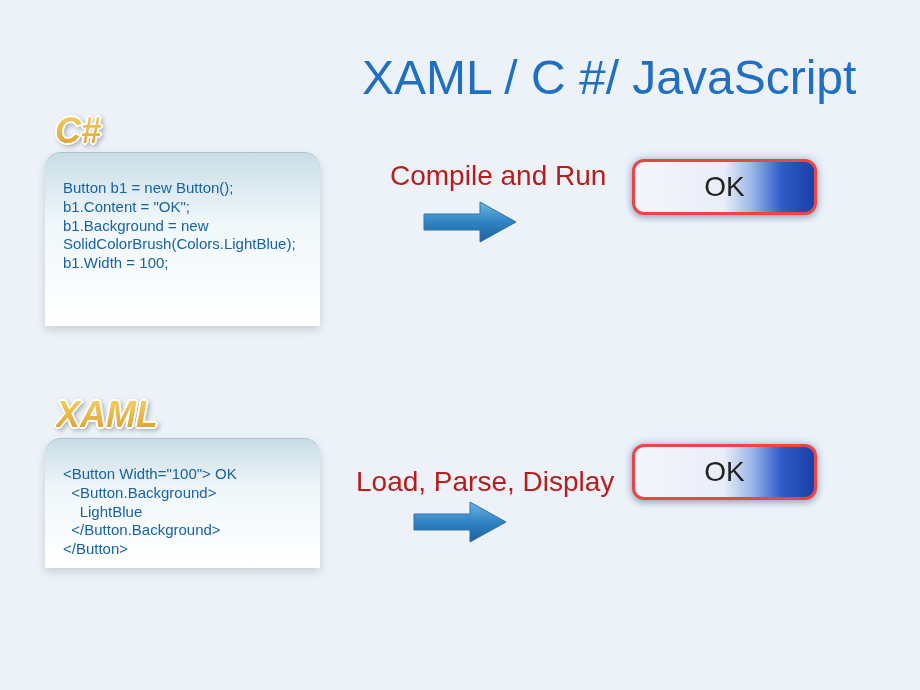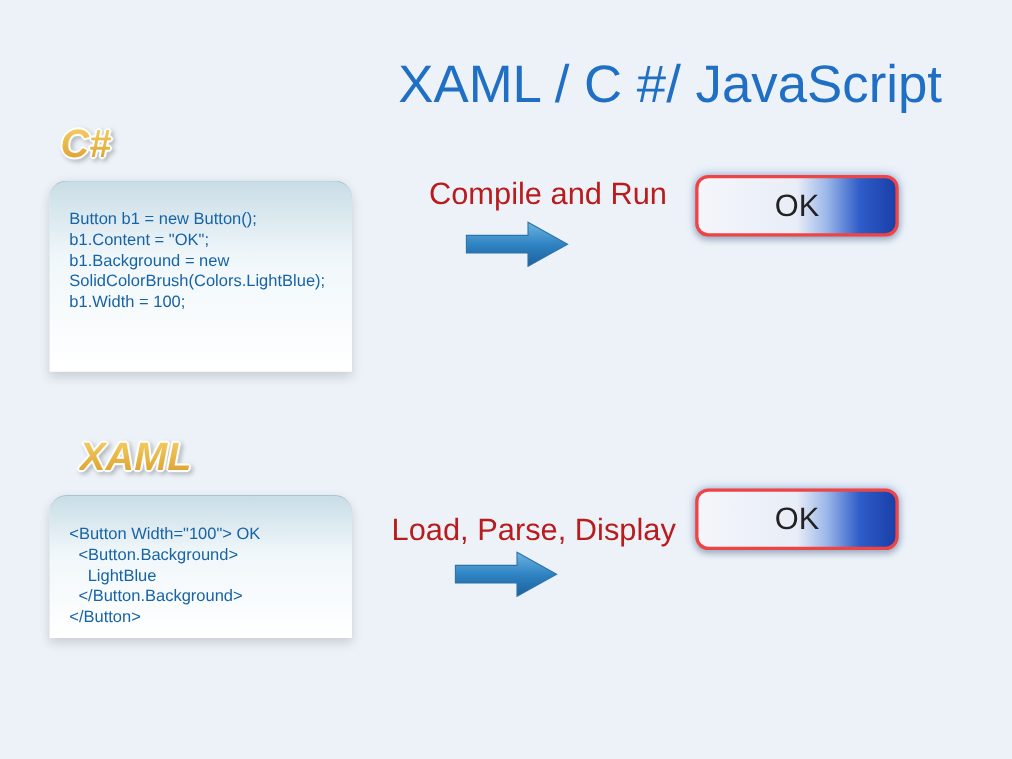--- a/index.html
+++ b/index.html
@@ -26,36 +26,35 @@
     font-weight: bold;
     font-style: italic;
     background: linear-gradient(180deg, #f8d56a 0%, #d89a2a 100%);
     -webkit-background-clip: text;
     background-clip: text;
     -webkit-text-fill-color: transparent;
     filter: drop-shadow(1px 1px 0 #fff) drop-shadow(-1px -1px 0 #fff) drop-shadow(1px -1px 0 #fff) drop-shadow(-1px 1px 0 #fff) drop-shadow(2px 2px 2px rgba(0,0,0,0.25));
     z-index: 10;
   }
   .label-csharp { top: 110px; left: 55px; }
-  .label-xaml { top: 394px; left: 72px; }
+  .label-xaml { top: 394px; left: 56px; }
   .code-card {
     position: absolute;
     width: 275px;
     background: linear-gradient(180deg, #c9dde6 0%, #f0f7fa 40%, #ffffff 100%);
     border-top: 1px solid #a8c5cf;
     border-radius: 16px 16px 0 0;
     padding: 26px 18px 18px 18px;
     box-shadow: 0 4px 10px rgba(0,0,0,0.15);
     font-family: "Segoe UI", Arial, sans-serif;
     font-size: 15px;
     color: #1763a6;
     line-height: 1.25;
     white-space: pre;
     overflow: hidden;
-    margin-top: 12px;
   }
   .card-1 { top: 152px; left: 45px; height: 174px; }
   .card-2 { top: 438px; left: 45px; height: 130px; }
   .flow-label {
     position: absolute;
     font-size: 28px;
     color: #b91c1c;
   }
   .flow-1 { top: 160px; left: 390px; }
   .flow-2 { top: 466px; left: 356px; }

